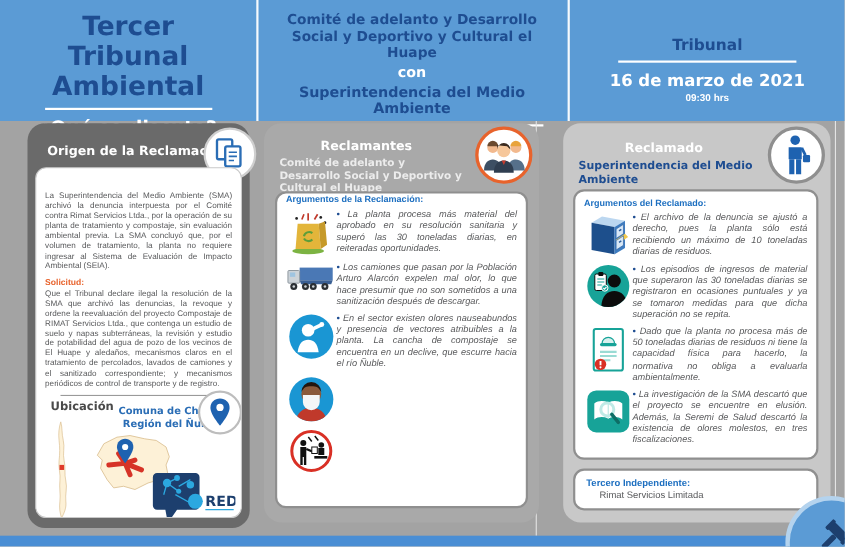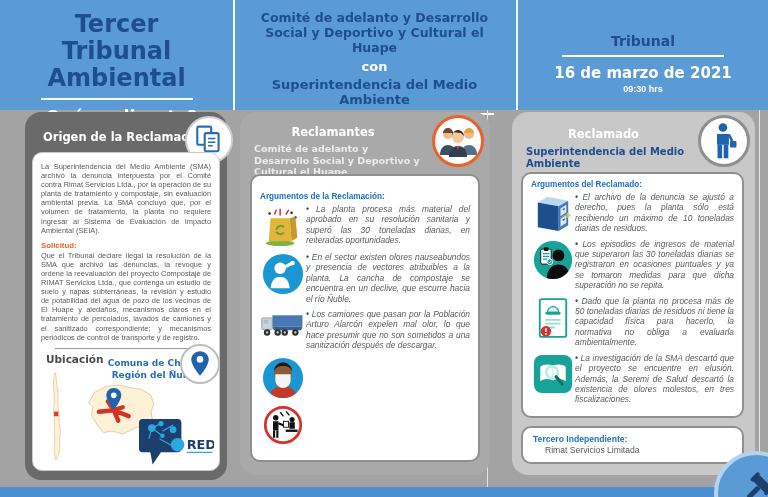--- a/index.html
+++ b/index.html
@@ -45,22 +45,22 @@
   .p-title{position:absolute;color:#fff;font-weight:bold;font-size:11.5px;font-family:"DejaVu Sans",sans-serif;}
   .t-origen{left:18px;top:18px;}
   .t-antes{left:0;right:64px;top:13px;text-align:center;}
   .t-ado{left:0;right:60px;top:15px;text-align:center;}
   .sub-antes{position:absolute;left:14px;top:31px;right:66px;color:#ececec;font-weight:bold;
              font-size:9.5px;line-height:11.5px;font-family:"DejaVu Sans",sans-serif;}
   .sub-ado{position:absolute;left:14px;top:34px;right:62px;color:#1e4d91;font-weight:bold;
            font-size:10px;line-height:12px;font-family:"DejaVu Sans",sans-serif;}
 
   .inner{position:absolute;background:#fff;border-radius:10px;box-sizing:border-box;overflow:hidden;}
-  .in-origen{left:7px;top:40px;right:7px;bottom:9px;border:1px solid #c9c9c9;padding:9px 8px 4px;}
-  .in-antes{left:10px;top:62px;width:230px;height:288px;border:2px solid #8f8f8f;padding:16px 8px;}
+  .in-origen{left:7px;top:40px;right:7px;bottom:9px;border:1px solid #c9c9c9;padding:20px 8px 4px;}
+  .in-antes{left:10px;top:62px;width:230px;height:288px;border:2px solid #8f8f8f;padding:1px 8px;}
   .in-ado{left:9px;top:60px;width:223px;height:246px;border:2px solid #8f8f8f;padding:6px 8px;}
 
   .body-text{font-size:7.4px;line-height:9.1px;color:#58595b;text-align:justify;}
   .solicitud{color:#e8632c;font-weight:bold;font-size:7.8px;margin-top:6px;margin-bottom:1px;}
   .divider{height:1px;background:#9a9a9a;margin:6px 14px 4px;}
 
   .loc{position:relative;height:112px;margin-top:1px;}
   .loc-label{position:absolute;left:5px;top:0;font-size:10.5px;font-weight:bold;color:#4a4a4a;
              font-family:"DejaVu Sans",sans-serif;}
   .loc-lines{position:absolute;left:56px;top:4px;width:116px;text-align:center;color:#2a6db5;
@@ -208,49 +208,49 @@
             <polygon points="9,14 29,14 31,38 7,38" fill="#e3b53a"></polygon>
             <polygon points="29,14 35,12 37,34 31,38" fill="#c69a2a"></polygon>
             <path d="M15 26a5 5 0 018-3m0 6a5 5 0 01-8-1" stroke="#5d9e3a" stroke-width="2" fill="none"></path>
           </svg>
         </span>
         <span class="tx">La planta procesa más material del aprobado en su resolución sanitaria y superó las 30 toneladas diarias, en reiteradas oportunidades.</span>
       </div>
 
       <div class="arg">
         <span class="ic">
-          <svg width="42" height="42" viewBox="0 0 44 44">
-            <circle cx="22" cy="22" r="21" fill="#1a96d3"></circle>
-            <circle cx="19" cy="16" r="6" fill="#fff"></circle>
-            <path d="M9 37c1-9 5-12 10-12s9 3 10 12z" fill="#fff"></path>
-            <path d="M25 14l6-3" stroke="#fff" stroke-width="3.4" stroke-linecap="round"></path>
-            <circle cx="32" cy="10.5" r="2.3" fill="#fff"></circle>
-          </svg>
-        </span>
-        <span class="tx">En el sector existen olores nauseabundos y presencia de vectores atribuibles a la planta. La cancha de compostaje se encuentra en un declive, que escurre hacia el río Ñuble.</span>
-      </div>
-
-      <div class="arg">
-        <span class="ic">
           <svg width="46" height="30" viewBox="0 0 52 30">
             <rect x="14" y="4" width="34" height="13" fill="#4a78b5"></rect>
             <path d="M14 17h34l-1.5 4H15.5z" fill="#3a5f93"></path>
             <rect x="2" y="7" width="12" height="13" rx="1" fill="#cdd3d8" stroke="#8e979e" stroke-width="1"></rect>
             <rect x="4" y="9" width="5.5" height="4.5" fill="#9fc4e0"></rect>
             <circle cx="8" cy="23.5" r="3.6" fill="#2b2f33"></circle>
               <circle cx="8" cy="23.5" r="1.3" fill="#cfd4d8"></circle>
             <circle cx="20" cy="23.5" r="3.6" fill="#2b2f33"></circle>
               <circle cx="20" cy="23.5" r="1.3" fill="#cfd4d8"></circle>
             <circle cx="28" cy="23.5" r="3.6" fill="#2b2f33"></circle>
               <circle cx="28" cy="23.5" r="1.3" fill="#cfd4d8"></circle>
             <circle cx="40" cy="23.5" r="3.6" fill="#2b2f33"></circle>
               <circle cx="40" cy="23.5" r="1.3" fill="#cfd4d8"></circle>
           </svg>
         </span>
         <span class="tx">Los camiones que pasan por la Población Arturo Alarcón expelen mal olor, lo que hace presumir que no son sometidos a una sanitización después de descargar.</span>
+      </div>
+
+      <div class="arg">
+        <span class="ic">
+          <svg width="42" height="42" viewBox="0 0 44 44">
+            <circle cx="22" cy="22" r="21" fill="#1a96d3"></circle>
+            <circle cx="19" cy="16" r="6" fill="#fff"></circle>
+            <path d="M9 37c1-9 5-12 10-12s9 3 10 12z" fill="#fff"></path>
+            <path d="M25 14l6-3" stroke="#fff" stroke-width="3.4" stroke-linecap="round"></path>
+            <circle cx="32" cy="10.5" r="2.3" fill="#fff"></circle>
+          </svg>
+        </span>
+        <span class="tx">En el sector existen olores nauseabundos y presencia de vectores atribuibles a la planta. La cancha de compostaje se encuentra en un declive, que escurre hacia el río Ñuble.</span>
       </div>
 
       <div class="arg">
         <span class="ic">
           <svg width="42" height="42" viewBox="0 0 44 44">
             <clipPath id="mclip">
                 <circle cx="22" cy="22" r="21"></circle>
               </clipPath>
             <circle cx="22" cy="22" r="21" fill="#1a96d3"></circle>
             <g clip-path="url(#mclip)">

